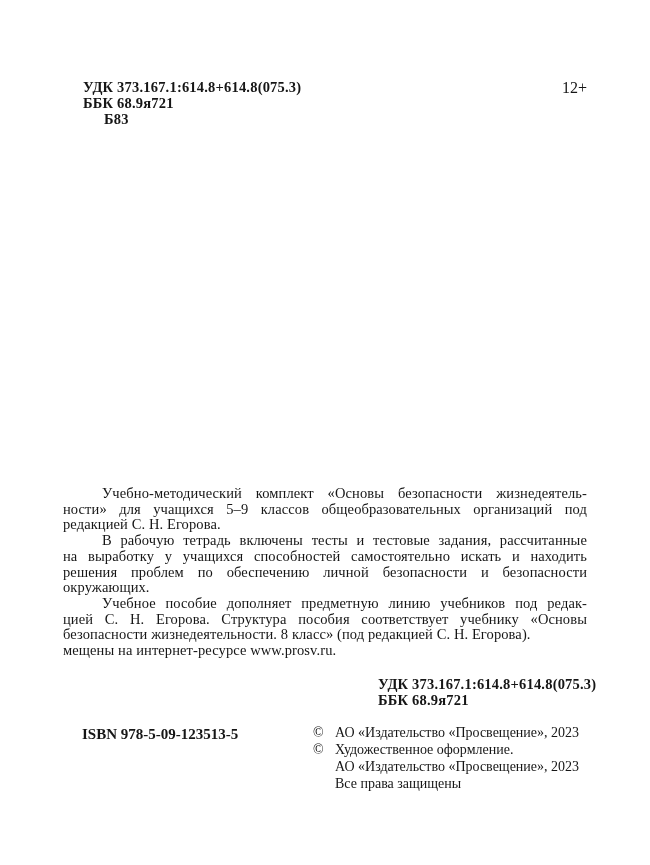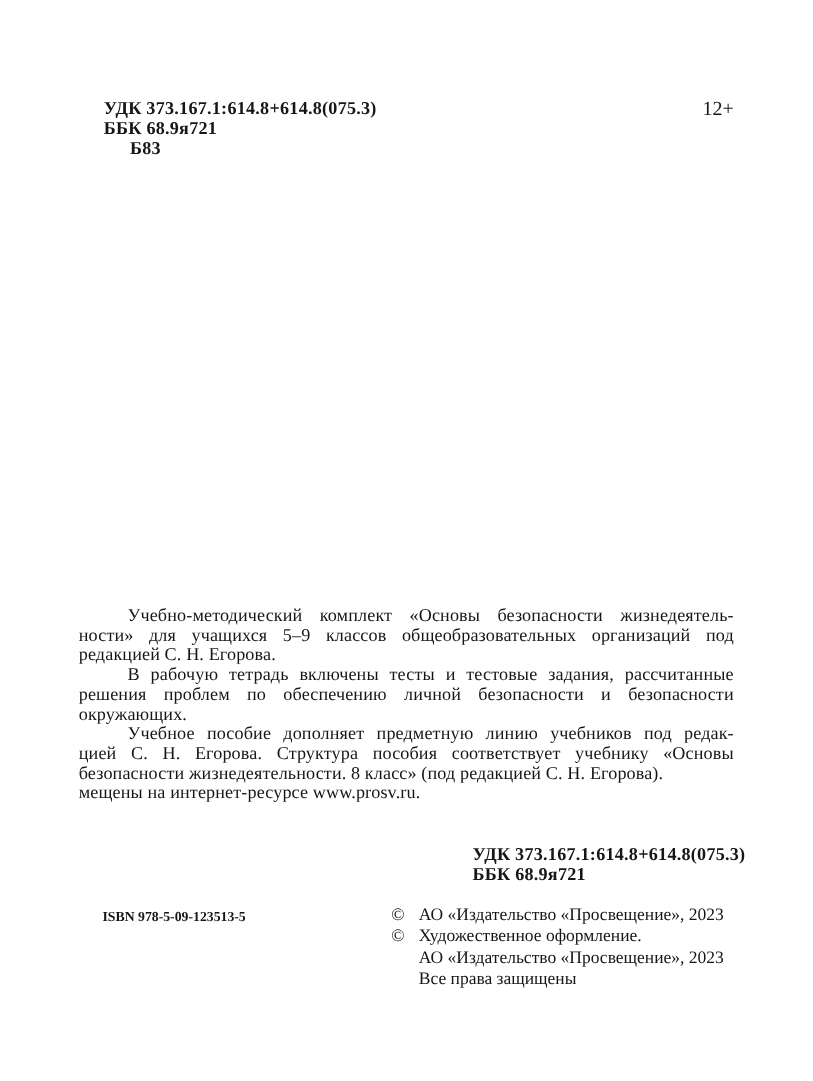--- a/index.html
+++ b/index.html
@@ -53,21 +53,21 @@
   
   .footer-codes {
     position: absolute; left: 378px; top: 676px;
     font-weight: bold; font-size: 14.5px; line-height: 16px;
     letter-spacing: 0.2px;
   }
 
   
   .isbn {
     position: absolute; left: 82px; top: 726px;
-    font-weight: bold; font-size: 11px; line-height: 17px;
+    font-weight: bold; font-size: 15px; line-height: 17px;
   }
 
   
   .copyright {
     position: absolute; left: 313px; top: 725px;
     font-size: 14px; line-height: 16.9px;
   }
   .c-row { display: flex; }
   .c-mark { flex: none; width: 22px; }
   .c-text { flex: none; white-space: nowrap; }
@@ -87,20 +87,21 @@
 
 
   <div class="annotation">
       <div class="para">
         <div class="ann-line para-start">Учебно-методический комплект «Основы безопасности жизнедеятель-</div>
         <div class="ann-line">ности» для учащихся 5–9 классов общеобразовательных организаций под</div>
         <div class="ann-line para-end">редакцией С. Н. Егорова.</div>
       </div>
       <div class="para">
         <div class="ann-line para-start">В рабочую тетрадь включены тесты и тестовые задания, рассчитанные</div>
+        <div class="ann-line">на выработку у учащихся способностей самостоятельно искать и находить</div>
         <div class="ann-line">решения проблем по обеспечению личной безопасности и безопасности</div>
         <div class="ann-line para-end">окружающих.</div>
       </div>
       <div class="para">
         <div class="ann-line para-start">Учебное пособие дополняет предметную линию учебников под редак-</div>
         <div class="ann-line">цией С. Н. Егорова. Структура пособия соответствует учебнику «Основы</div>
         <div class="ann-line para-end">безопасности жизнедеятельности. 8 класс» (под редакцией С. Н. Егорова).</div>
       </div>
       <div class="para">
         <div class="ann-line para-end">мещены на интернет-ресурсе www.prosv.ru.</div>

